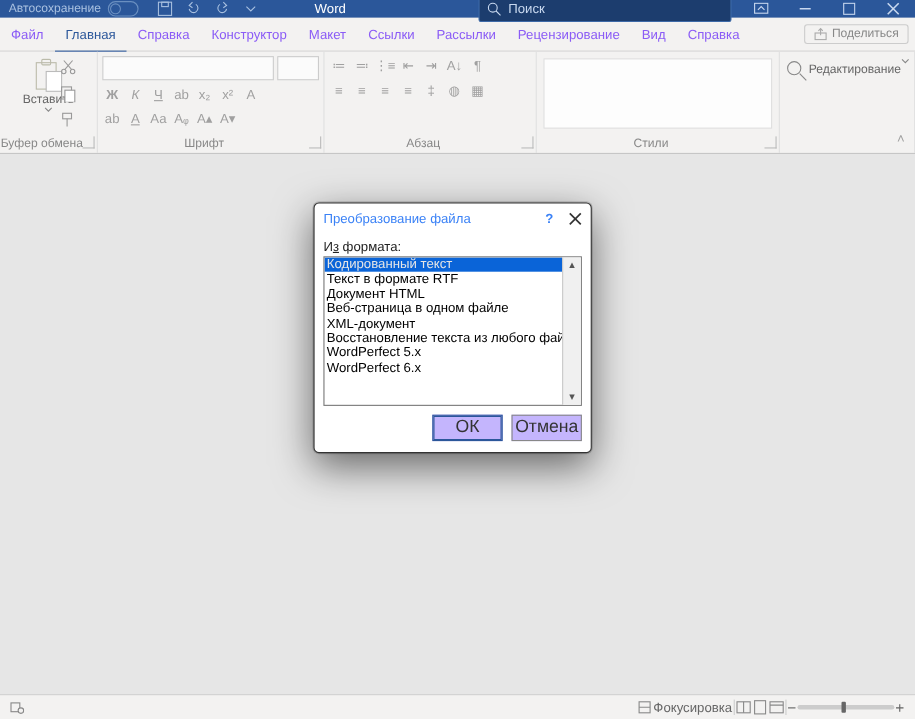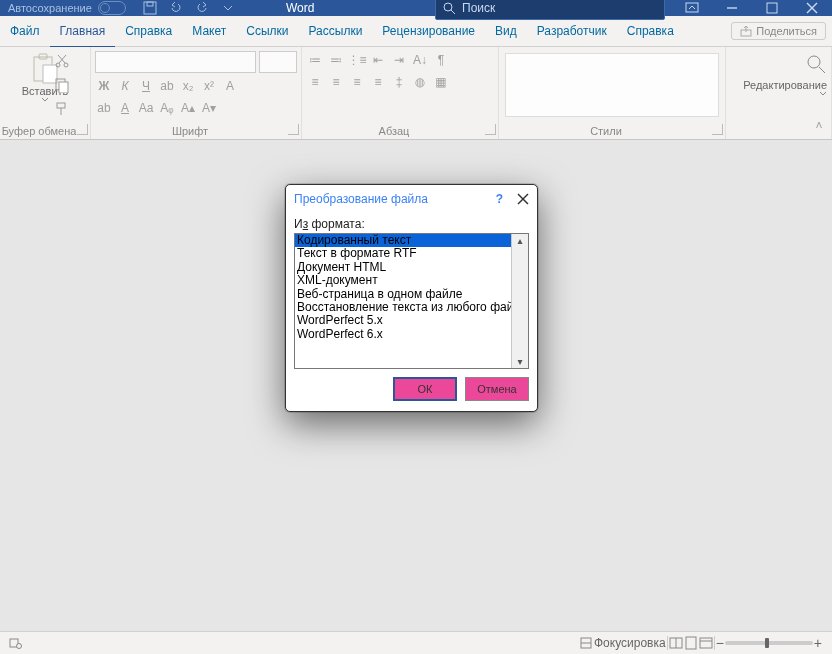--- a/index.html
+++ b/index.html
@@ -8,65 +8,65 @@
 .toggle{width:26px;height:12px;border:1px solid #6a8fc0;border-radius:7px;position:relative}
 .toggle::after{content:"";position:absolute;left:1px;top:1px;width:8px;height:8px;border:1px solid #6a8fc0;border-radius:50%}
 .qat{display:flex;gap:10px;margin-left:8px}
 .qat-icon{width:16px;height:16px;display:flex;align-items:center;justify-content:center;color:#a8c0e0}
 .apptitle{position:absolute;left:50%;transform:translateX(-130px);color:#fff;font-size:12px}
 .searchbox{position:absolute;left:435px;width:228px;height:22px;display:flex;align-items:center;background:#1c3d6e;border:1px solid #3d6aa8;border-radius:2px;color:#c8d8ef}
 .searchbox svg{margin:0 6px}
 .wincontrols{margin-left:auto;display:flex}
 .winbtn{width:40px;height:28px;display:flex;align-items:center;justify-content:center;color:#c8d8ef}
 .menubar{height:30px;background:#f3f2f1;display:flex;align-items:center;border-bottom:1px solid #d0d0d0}
-.menutab{padding:0 10px;height:30px;display:flex;align-items:center;font-size:12px;color:#0369a1;cursor:pointer}
+.menutab{padding:0 10px;height:30px;display:flex;align-items:center;font-size:12px;color:#8b5cf6;cursor:pointer}
 .menutab.active{color:#2b579a;border-bottom:3px solid #2b579a;padding-top:3px}
 .share{margin-left:auto;margin-right:6px;padding:2px 8px;border:1px solid #ccc;border-radius:3px;color:#888;display:flex;align-items:center;gap:4px;font-size:11px}
 .ribbon{height:92px;background:#f3f2f1;display:flex;border-bottom:1px solid #c6c6c6;position:relative}
 .rgroup{border-right:1px solid #e0e0e0;display:flex;flex-direction:column;padding:4px;position:relative}
 .rlabel{position:absolute;bottom:2px;left:0;right:12px;text-align:center;font-size:11px;color:#888}
 .launcher{position:absolute;bottom:4px;right:2px;width:10px;height:10px;border:1px solid #bbb;border-left:none;border-top:none}
 .clippanel{width:82px}
 .paste{display:flex;flex-direction:column;align-items:center;padding:2px;gap:0}
 .paste-icon{width:30px;height:32px}
 .paste-label{font-size:11px;color:#666}
 .clipbtns{position:absolute;left:54px;top:6px;display:flex;flex-direction:column;gap:6px}
 .smallbtn{width:18px;height:18px;color:#999}
 .fontpanel{width:202px}
 .fontrow{display:flex;gap:3px;margin-bottom:4px;align-items:center}
 .fontcombo{flex:1;height:20px;border:1px solid #ccc;background:#fbfbfb}
 .sizecombo{width:36px;height:20px;border:1px solid #ccc;background:#fbfbfb}
 .ib{width:18px;height:18px;display:flex;align-items:center;justify-content:center;color:#a0a0a0;font-size:12px}
 .parpanel{width:188px}
 .stylepanel{width:218px}
 .stylegal{margin:2px;border:1px solid #ddd;height:62px;background:#fdfdfd}
-.editpanel{flex:1;display:flex;flex-direction:column;align-items:flex-end;padding-top:6px}
+.editpanel{flex:1;display:flex;flex-direction:row;align-items:flex-start;padding-top:6px}
 .docarea{position:absolute;top:150px;left:0;right:0;bottom:22px;background:#e6e6e6}
 .statusbar{position:absolute;bottom:0;left:0;right:0;height:22px;background:#f3f2f1;border-top:1px solid #d0d0d0;display:flex;align-items:center}
 .statusbar .right{margin-left:auto;display:flex;align-items:center;gap:1px;padding-right:10px;color:#666}
 .vsep{width:1px;height:14px;background:#ccc}
 .sicon{width:14px;height:14px;display:flex;align-items:center;justify-content:center;color:#888}
 .zoomslider{width:88px;height:4px;background:#ccc;position:relative;border-radius:2px}
 .zoomtrack{position:absolute;left:40px;top:-3px;width:4px;height:10px;background:#666;border-radius:1px}
 .dialog{position:absolute;left:285px;top:184px;width:251px;background:#fff;border:1px solid #333;border-radius:5px;box-shadow:0 12px 36px rgba(0,0,0,0.55),0 0 0 1px rgba(0,0,0,.15)}
 .dlgtitle{height:28px;display:flex;align-items:center;padding:0 8px;font-size:12px;color:#3b82f6}
 .dlgctrl{margin-left:auto;display:flex;gap:14px;align-items:center}
 .dlgbody{padding:4px 8px 4px 8px}
 .lbl{font-size:12px;color:#222;margin-bottom:2px}
 .lbl u{text-decoration:underline}
 .listbox{border:1px solid #777;height:134px;display:flex}
 .listitems{flex:1;overflow:hidden}
 .li{padding:0 2px;font-size:12px;line-height:13.4px;color:#000;white-space:nowrap}
-.li.sel{background:#0a64d8;color:#000000}
+.li.sel{background:#0a64d8;color:#e5e5e5}
 .lscroll{width:16px;border-left:1px solid #c8c8c8;background:#f0f0f0;display:flex;flex-direction:column;justify-content:space-between;align-items:center;padding:1px 0}
 .sarrow{font-size:10px;color:#555}
 .chkrow{display:flex;align-items:center;gap:6px;margin:8px 0}
 .chk{width:12px;height:12px;border:1px solid #666;border-radius:2px}
 .dlgbtns{display:flex;justify-content:flex-end;gap:8px;padding:4px 8px 10px}
-.dlgbtn{min-width:62px;height:22px;border:1px solid #888;background:#ec4899;font-size:11px;display:flex;align-items:center;justify-content:center}
+.dlgbtn{min-width:62px;height:22px;border:1px solid #888;background:#c4b5fd;font-size:16px;display:flex;align-items:center;justify-content:center}
 .dlgbtn.primary{border:1px solid #2b579a;box-shadow:0 0 0 1px #2b579a inset}
 svg{display:block}
 </style>
 </head>
 <body>
 
 <div class="titlebar">
   <div class="autosave">
     <span>Автосохранение</span>
     <span class="toggle"></span>
@@ -127,26 +127,26 @@
           <line x1="11" y1="1" x2="1" y2="11" stroke="#c8d8ef" stroke-width="1.4"></line>
         </svg>
       </div>
   </div>
 </div>
 
 <div class="menubar">
   <div class="menutab">Файл</div>
   <div class="menutab active">Главная</div>
   <div class="menutab">Справка</div>
+  <div class="menutab">Конструктор</div>
   <div class="menutab">Макет</div>
   <div class="menutab">Ссылки</div>
   <div class="menutab">Рассылки</div>
   <div class="menutab">Рецензирование</div>
   <div class="menutab">Вид</div>
-  <div class="menutab">Разработчик</div>
   <div class="menutab">Справка</div>
   <div class="share">
     <svg width="12" height="12">
         <rect x="1" y="5" width="10" height="6" fill="none" stroke="#aaa"></rect>
         <path d="M6 7 L6 1 M4 3 L6 1 L8 3" fill="none" stroke="#aaa"></path>
       </svg>
     <span>Поделиться</span>
   </div>
 </div>
 
@@ -281,22 +281,22 @@
         </span>
     </div>
   </div>
   <div class="dlgbody">
     <div class="lbl"><span>И</span><u>з</u><span> формата:</span></div>
     <div class="listbox">
       <div class="listitems">
         <div class="li sel">Кодированный текст</div>
         <div class="li">Текст в формате RTF</div>
         <div class="li">Документ HTML</div>
+        <div class="li">Веб-страница в одном файле</div>
         <div class="li">XML-документ</div>
-        <div class="li">Веб-страница в одном файле</div>
         <div class="li">Восстановление текста из любого файла</div>
         <div class="li">WordPerfect 5.x</div>
         <div class="li">WordPerfect 6.x</div>
       </div>
       <div class="lscroll">
         <span class="sarrow">▴</span>
         <span class="sarrow">▾</span>
       </div>
     </div>
   </div>

